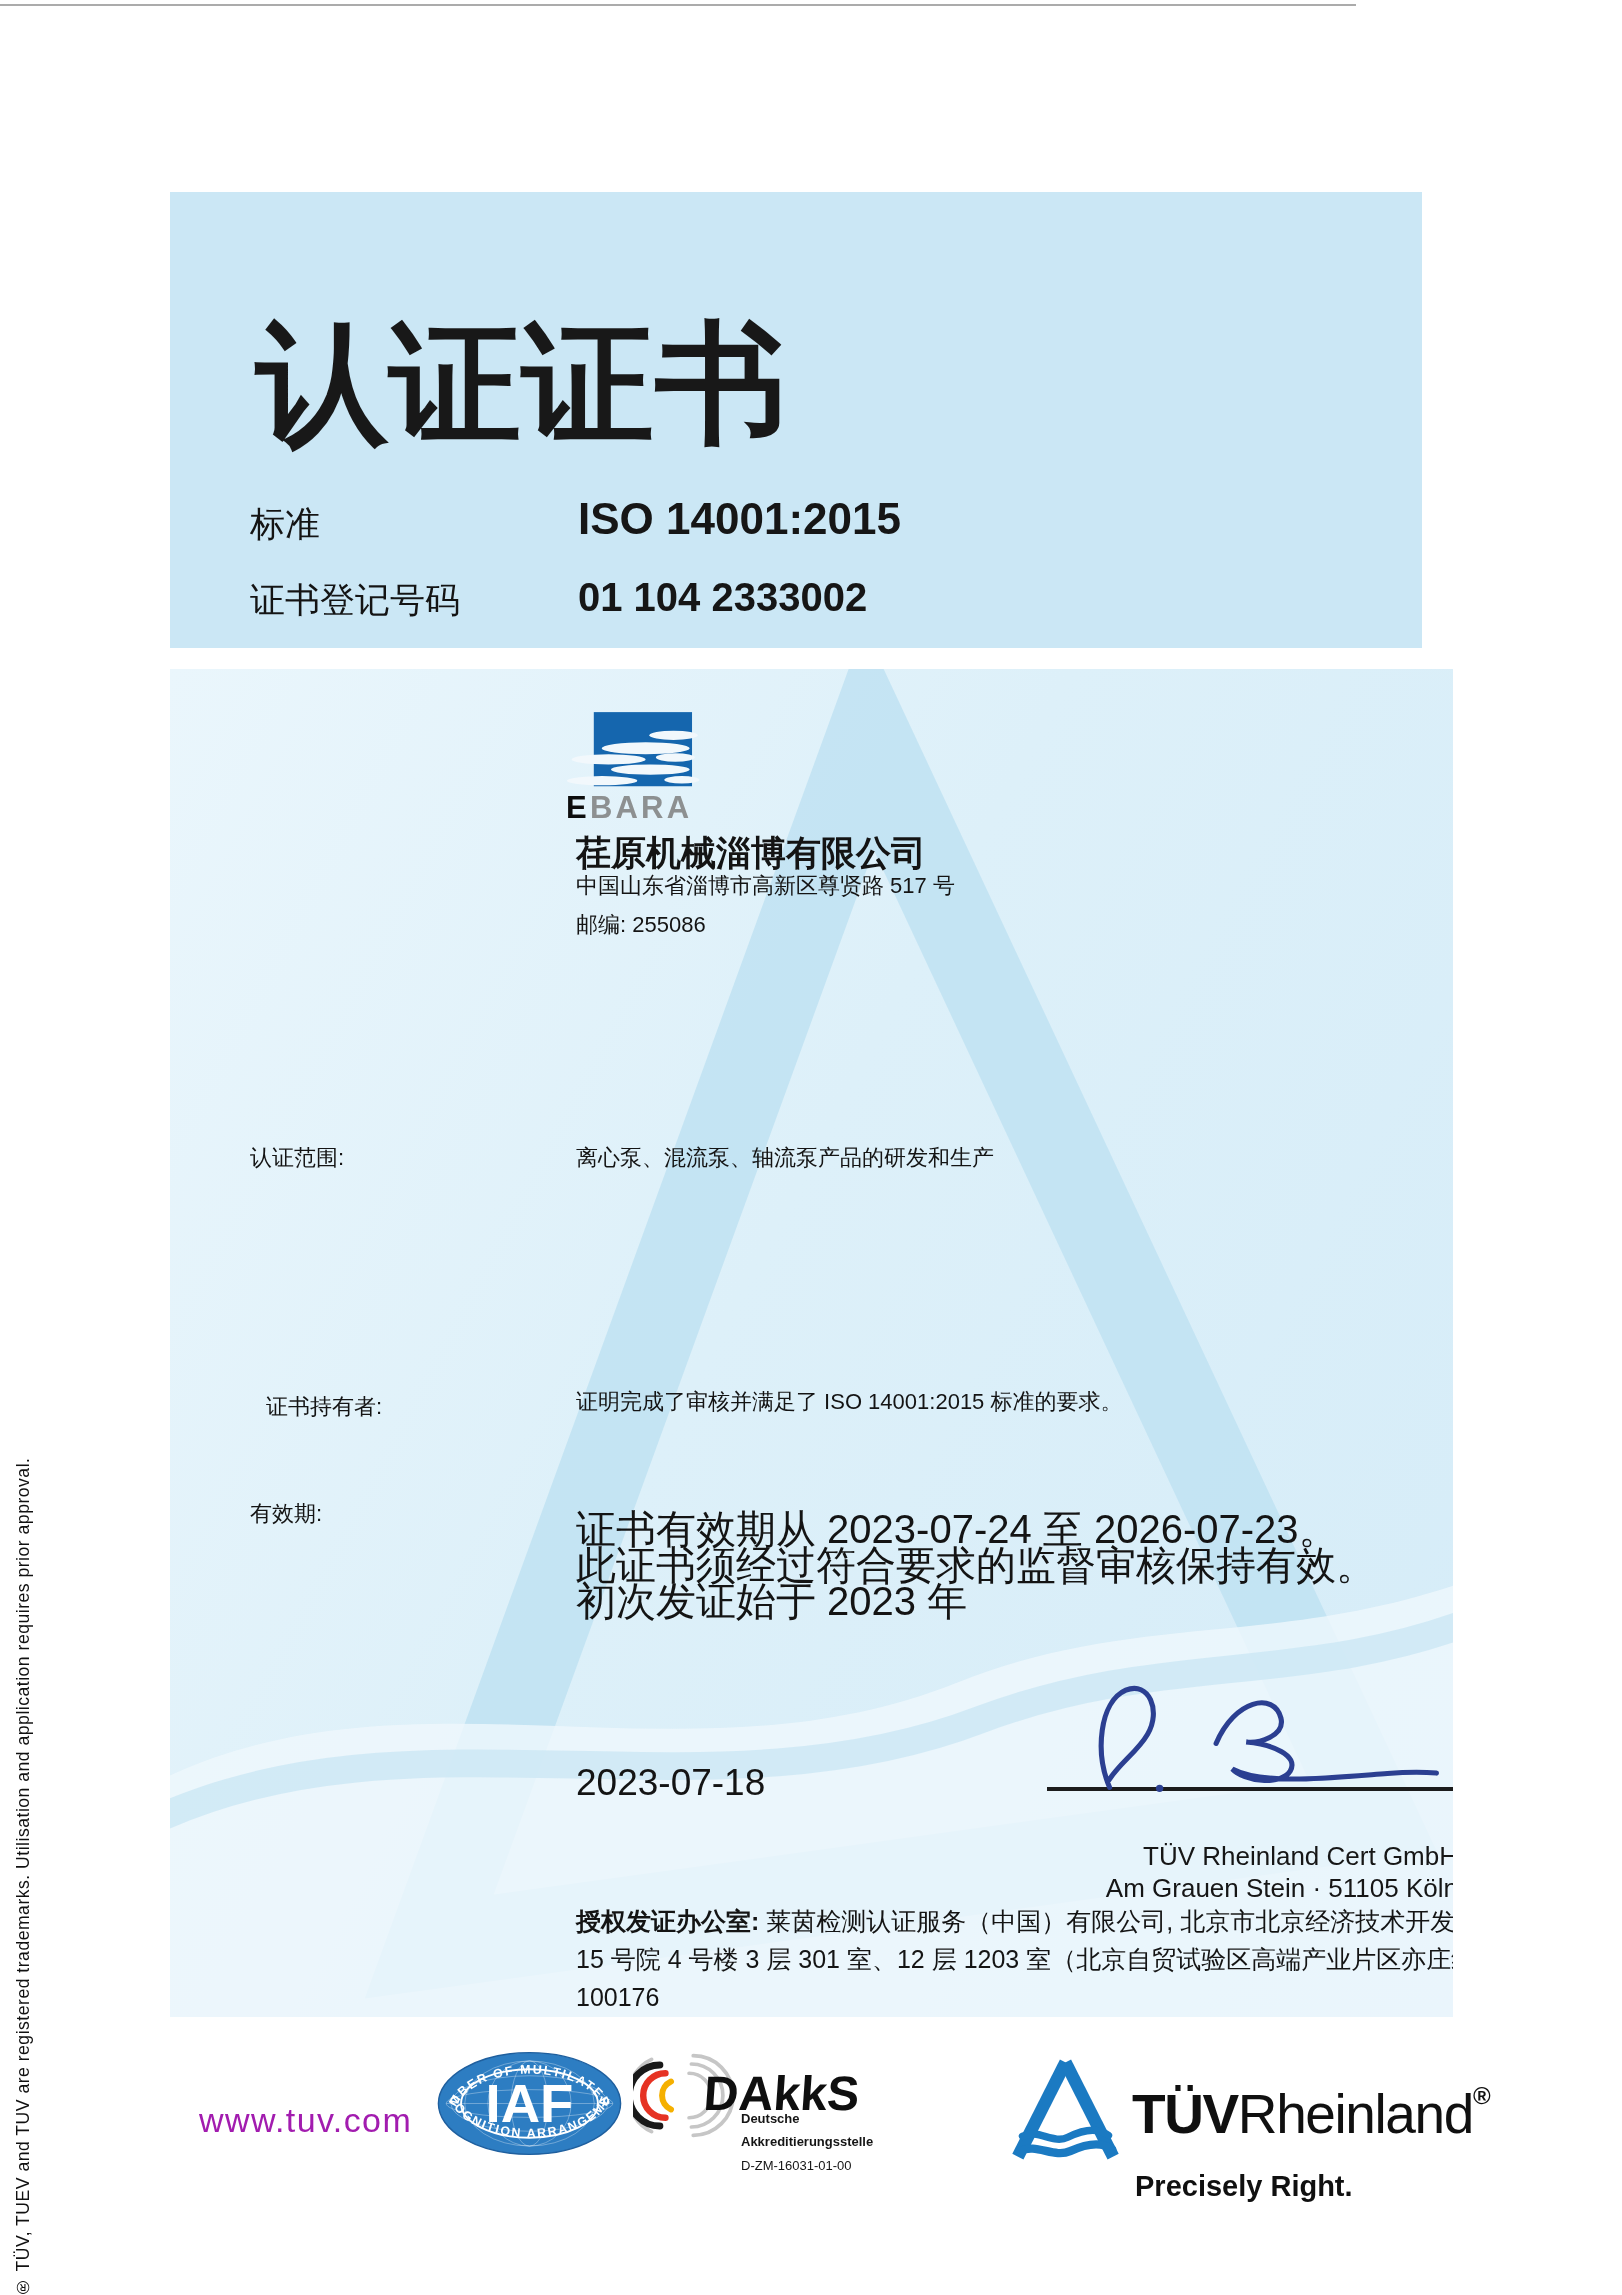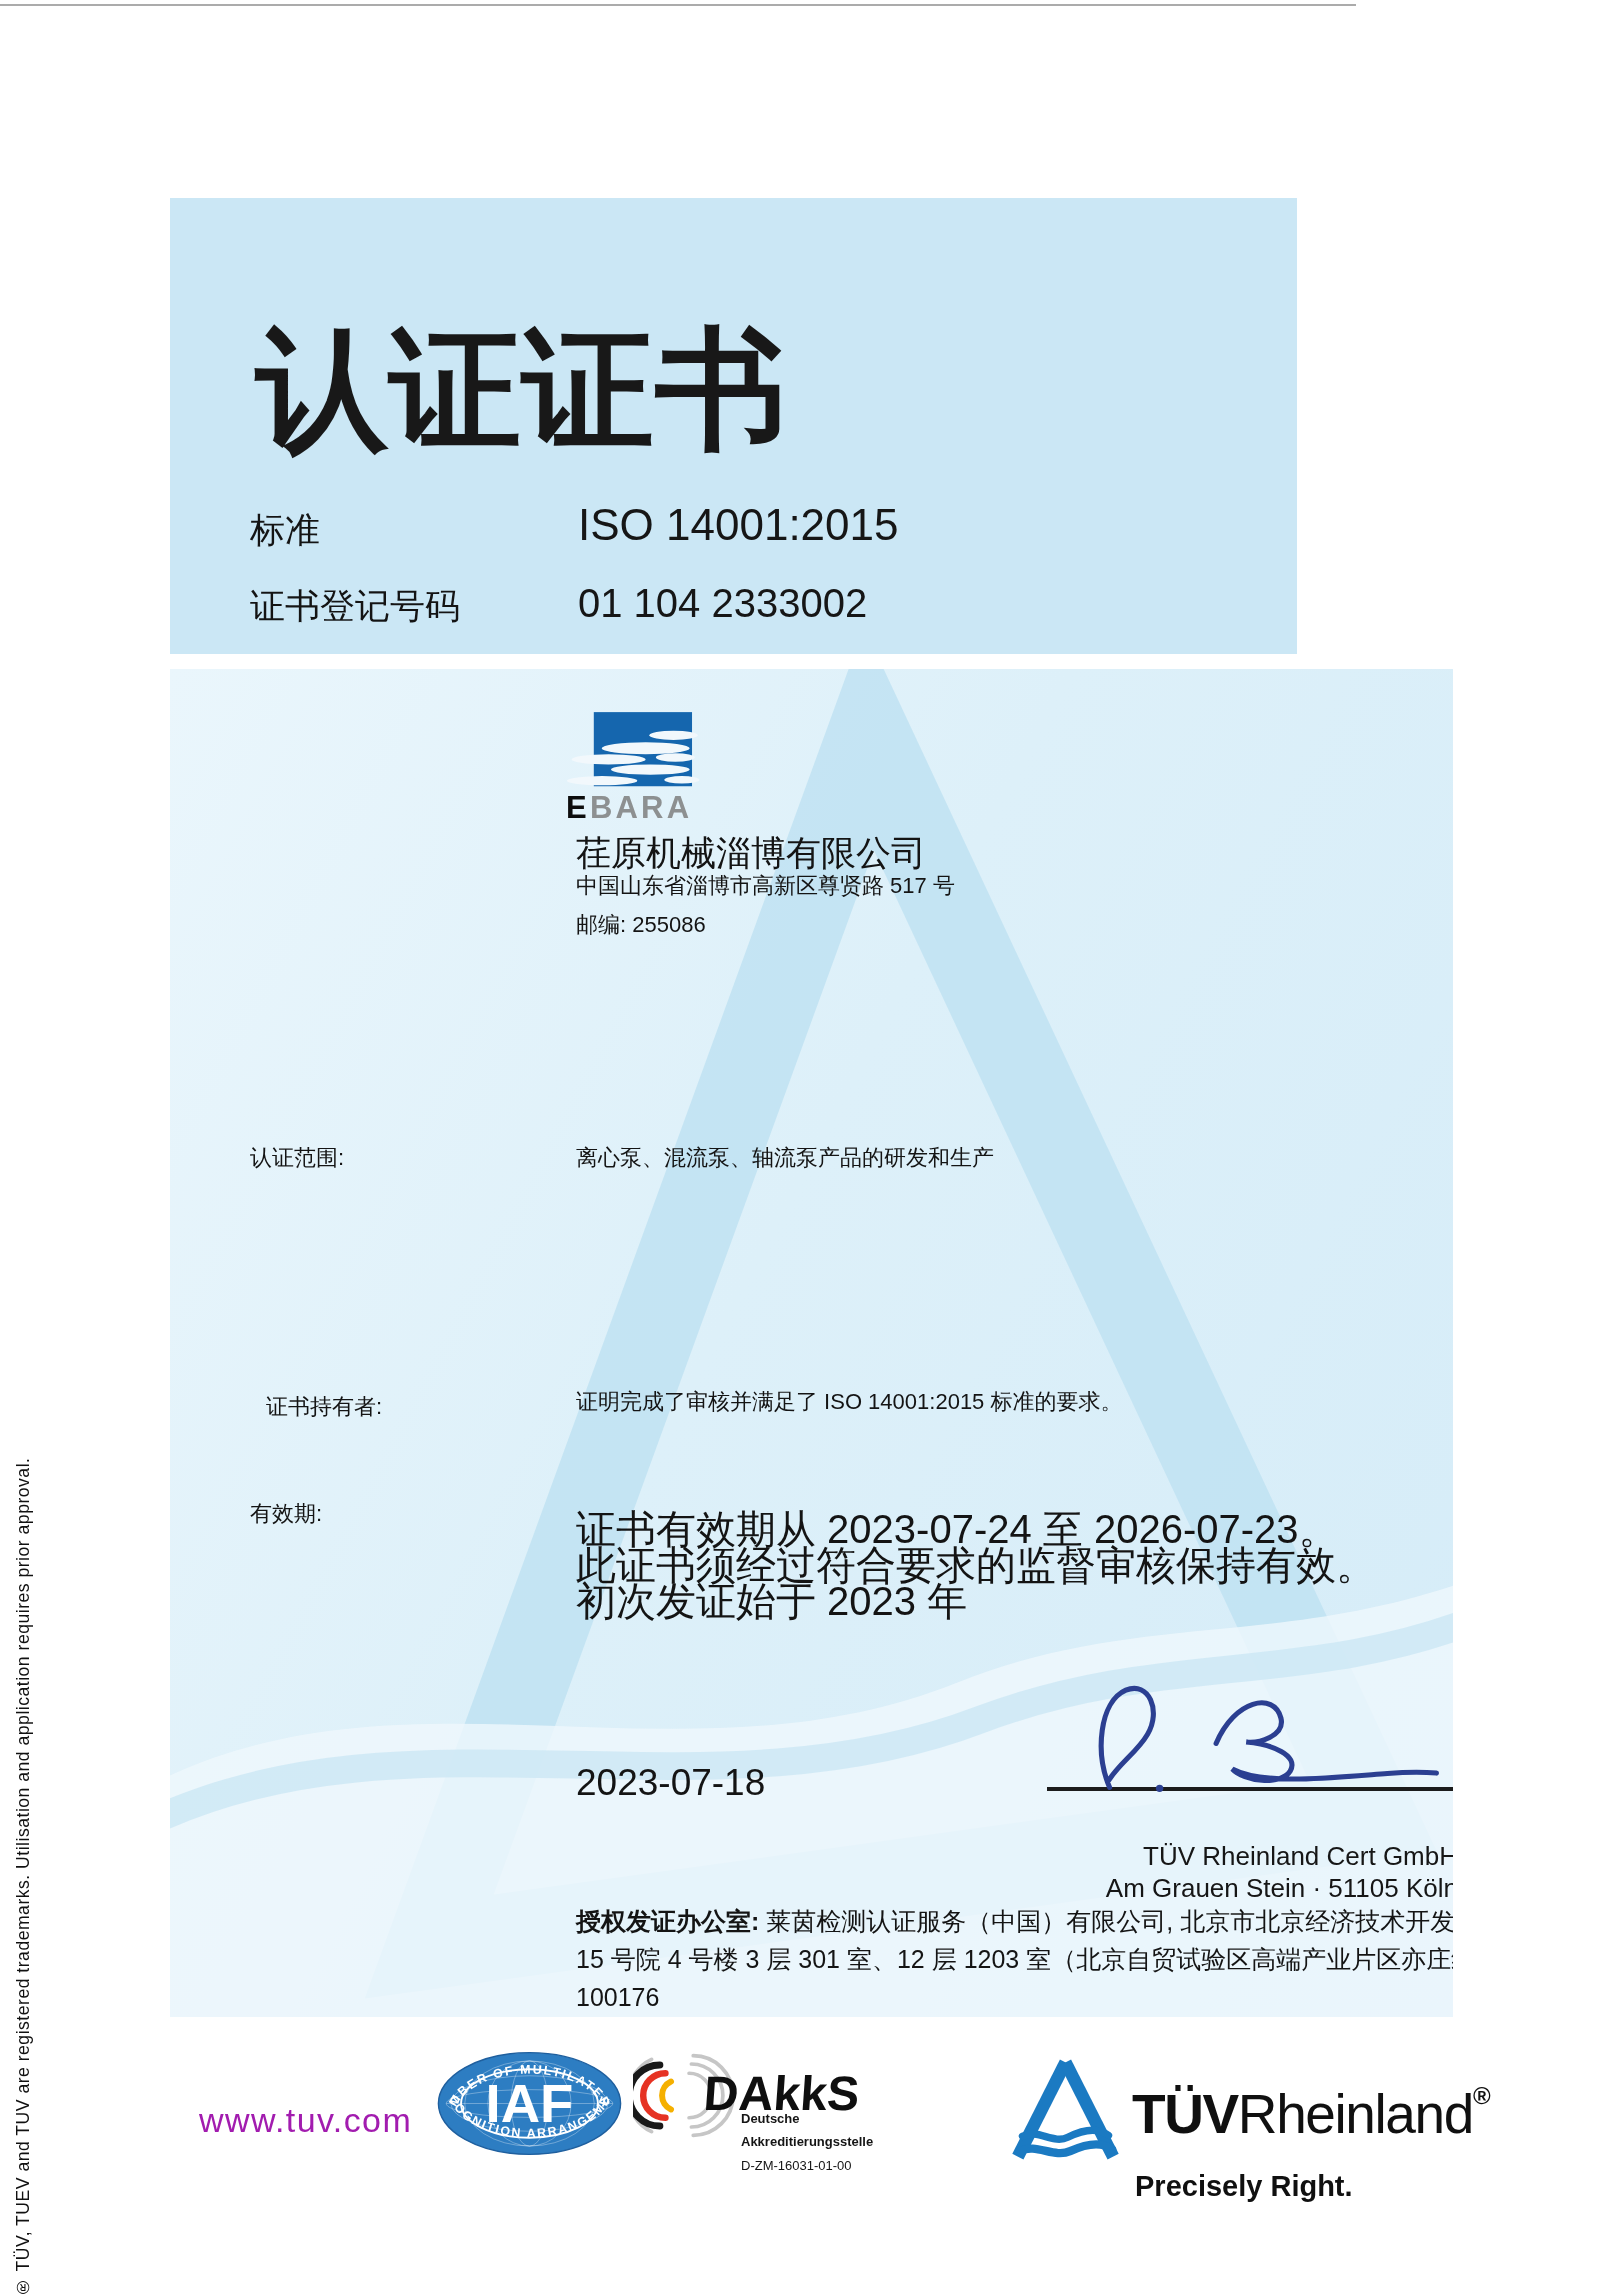--- a/index.html
+++ b/index.html
@@ -1,27 +1,27 @@
 <!DOCTYPE html>
 <html style="font-size:7.4px"><head>
 <meta charset="utf-8">
 <style>
   html,body{margin:0;padding:0;background:#ffffff;}
   body{width:1623px;height:2295px;position:relative;overflow:hidden;
        font-family:"Liberation Sans", sans-serif;color:#161616;}
   .abs{position:absolute;}
   .scanline{position:absolute;top:3.7px;left:0;width:1356px;height:2.8px;background:#8f8f8f;opacity:.75;}
-  .block1{position:absolute;left:170px;top:198px;width:1127px;height:456px;background:#cbe7f5;}
+  .block1{position:absolute;left:170px;top:192px;width:1252px;height:456px;background:#cbe7f5;}
   .block2{position:absolute;left:170px;top:669px;width:1283px;height:1348px;
           background:linear-gradient(118deg,#eaf6fc 0%,#ddf0f9 45%,#d5ecf8 100%);overflow:hidden;}
   .wm{position:absolute;left:0;top:0;z-index:0;}
   .content{position:absolute;z-index:2;margin-top:24px;}
   .cert-title{font-size:132px;font-weight:600;letter-spacing:0.9px;color:#181818;white-space:nowrap;}
   .lbl{font-size:33px;color:#141414;white-space:nowrap;}
-  .val-bold{font-weight:400;white-space:nowrap;}
+  .val-bold{font-weight:700;white-space:nowrap;}
   .txt{font-size:22px;color:#141414;white-space:nowrap;}
   .small{font-size:26px;}
   .sidebar-note{position:absolute;left:13px;top:1519px;height:778px;
       writing-mode:vertical-rl;transform:rotate(180deg);font-size:17.6px;color:#111;
       white-space:nowrap;letter-spacing:0.5px;}
   .sig-line{position:absolute;background:#1c1c1c;height:4.2px;}
   .footer-web{position:absolute;left:199px;top:2101px;font-size:34px;letter-spacing:1.4px;color:#a21caf;}
   .brand-line{position:absolute;left:1132px;top:2082px;white-space:nowrap;color:#101010;}
   .brand-bold{font-size:55px;font-weight:800;letter-spacing:-1.4px;}
   .brand-rest{font-size:55px;font-weight:500;letter-spacing:-1.4px;}

